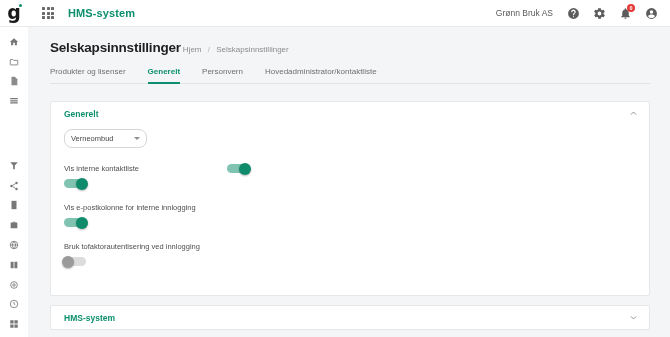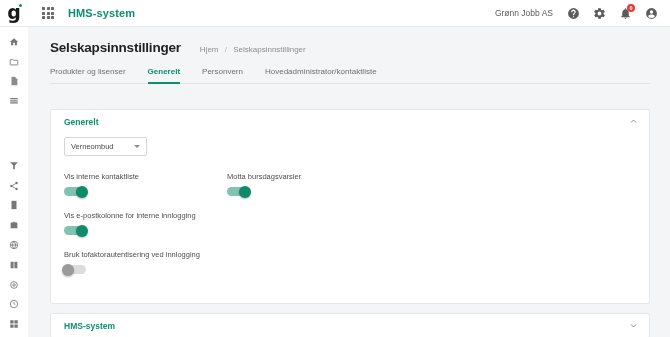--- a/index.html
+++ b/index.html
@@ -166,33 +166,33 @@
     align-items: baseline;
     margin-bottom: 11px;
   }
   .page-title {
     font-size: 13.5px;
     font-weight: 700;
     color: #1f1f1f;
     letter-spacing: -0.2px;
   }
   .breadcrumb {
-    margin-left: 19px;
+    margin-left: 2px;
     font-size: 8px;
     color: #8d8d8d;
     white-space: nowrap;
   }
   .breadcrumb .sep { margin: 0 4px; color: #b0b0b0; }
 
   
   .tabs {
     display: flex;
     align-items: flex-end;
     border-bottom: 1px solid #e2e3e4;
-    margin-bottom: 25px;
+    margin-bottom: 17px;
   }
   .tab {
     font-size: 8px;
     color: #6f6f6f;
     padding: 0 0 6px 0;
     margin-right: 22px;
     white-space: nowrap;
     border-bottom: 2px solid transparent;
     position: relative;
     top: 1px;
@@ -231,21 +231,21 @@
   .chevron svg { display: block; width: 9px; height: 9px; }
   .card-body {
     padding: 4px 13px 14px 13px;
   }
 
   
   .select-box {
     width: 83px;
     height: 19px;
     border: 1px solid #d4d6d8;
-    border-radius: 2px;
+    border-radius: 8px;
     display: flex;
     align-items: center;
     padding: 0 6px;
     box-sizing: border-box;
     background: #fff;
     margin-bottom: 16px;
   }
   .select-value {
     font-size: 7.5px;
     color: #4a4a4a;
@@ -314,21 +314,21 @@
         <i></i>
         <i></i>
       <i></i>
         <i></i>
         <i></i>
     </div>
     <span class="app-title">HMS-system</span>
 
     <div class="topbar-spacer"></div>
 
-    <span class="user-name">Grønn Jobb AS</span>
+    <span class="user-name">Grønn Bruk AS</span>
 
     <div class="ticon">
       <svg viewBox="0 0 24 24" fill="currentColor" aria-hidden="true">
         <path d="M12 2a10 10 0 100 20 10 10 0 000-20zm1 17h-2v-2h2v2zm1.7-7.1l-.9.9c-.6.6-.8 1.1-.8 2.2h-2v-.5c0-.9.4-1.7 1-2.3l1.2-1.2c.4-.4.6-.9.6-1.5 0-1.1-.9-2-2-2s-2 .9-2 2H7.8A4.2 4.2 0 1114.7 12z"></path>
       </svg>
     </div>
 
     <div class="ticon">
       <svg viewBox="0 0 24 24" fill="currentColor" aria-hidden="true">
         <path d="M19.4 13a7.8 7.8 0 000-2l2.1-1.6a.5.5 0 00.1-.6l-2-3.5a.5.5 0 00-.6-.2l-2.5 1a7.3 7.3 0 00-1.7-1l-.4-2.6a.5.5 0 00-.5-.4h-4a.5.5 0 00-.5.4L9 5.1a7.3 7.3 0 00-1.7 1l-2.5-1a.5.5 0 00-.6.2l-2 3.5a.5.5 0 00.1.6L4.6 11a8 8 0 000 2l-2.1 1.6a.5.5 0 00-.1.6l2 3.5c.1.2.4.3.6.2l2.5-1c.5.4 1.1.8 1.7 1l.4 2.6c0 .3.2.4.5.4h4c.3 0 .5-.1.5-.4l.4-2.6c.6-.2 1.2-.6 1.7-1l2.5 1c.2.1.5 0 .6-.2l2-3.5a.5.5 0 00-.1-.6L19.4 13zM12 15.5a3.5 3.5 0 110-7 3.5 3.5 0 010 7z"></path>
@@ -468,21 +468,20 @@
             <div class="toggle-grid">
 
               <div class="toggle-cell">
                 <div class="toggle-label">Vis interne kontaktliste</div>
                 <span class="switch on">
                   <span class="knob"></span>
                 </span>
               </div>
 
               <div class="toggle-cell">
-                <div class="toggle-label">Motta bursdagsvarsler</div>
                 <span class="switch on">
                   <span class="knob"></span>
                 </span>
               </div>
 
               <div class="toggle-cell full">
                 <div class="toggle-label">Vis e-postkolonne for interne innlogging</div>
                 <span class="switch on">
                   <span class="knob"></span>
                 </span>

